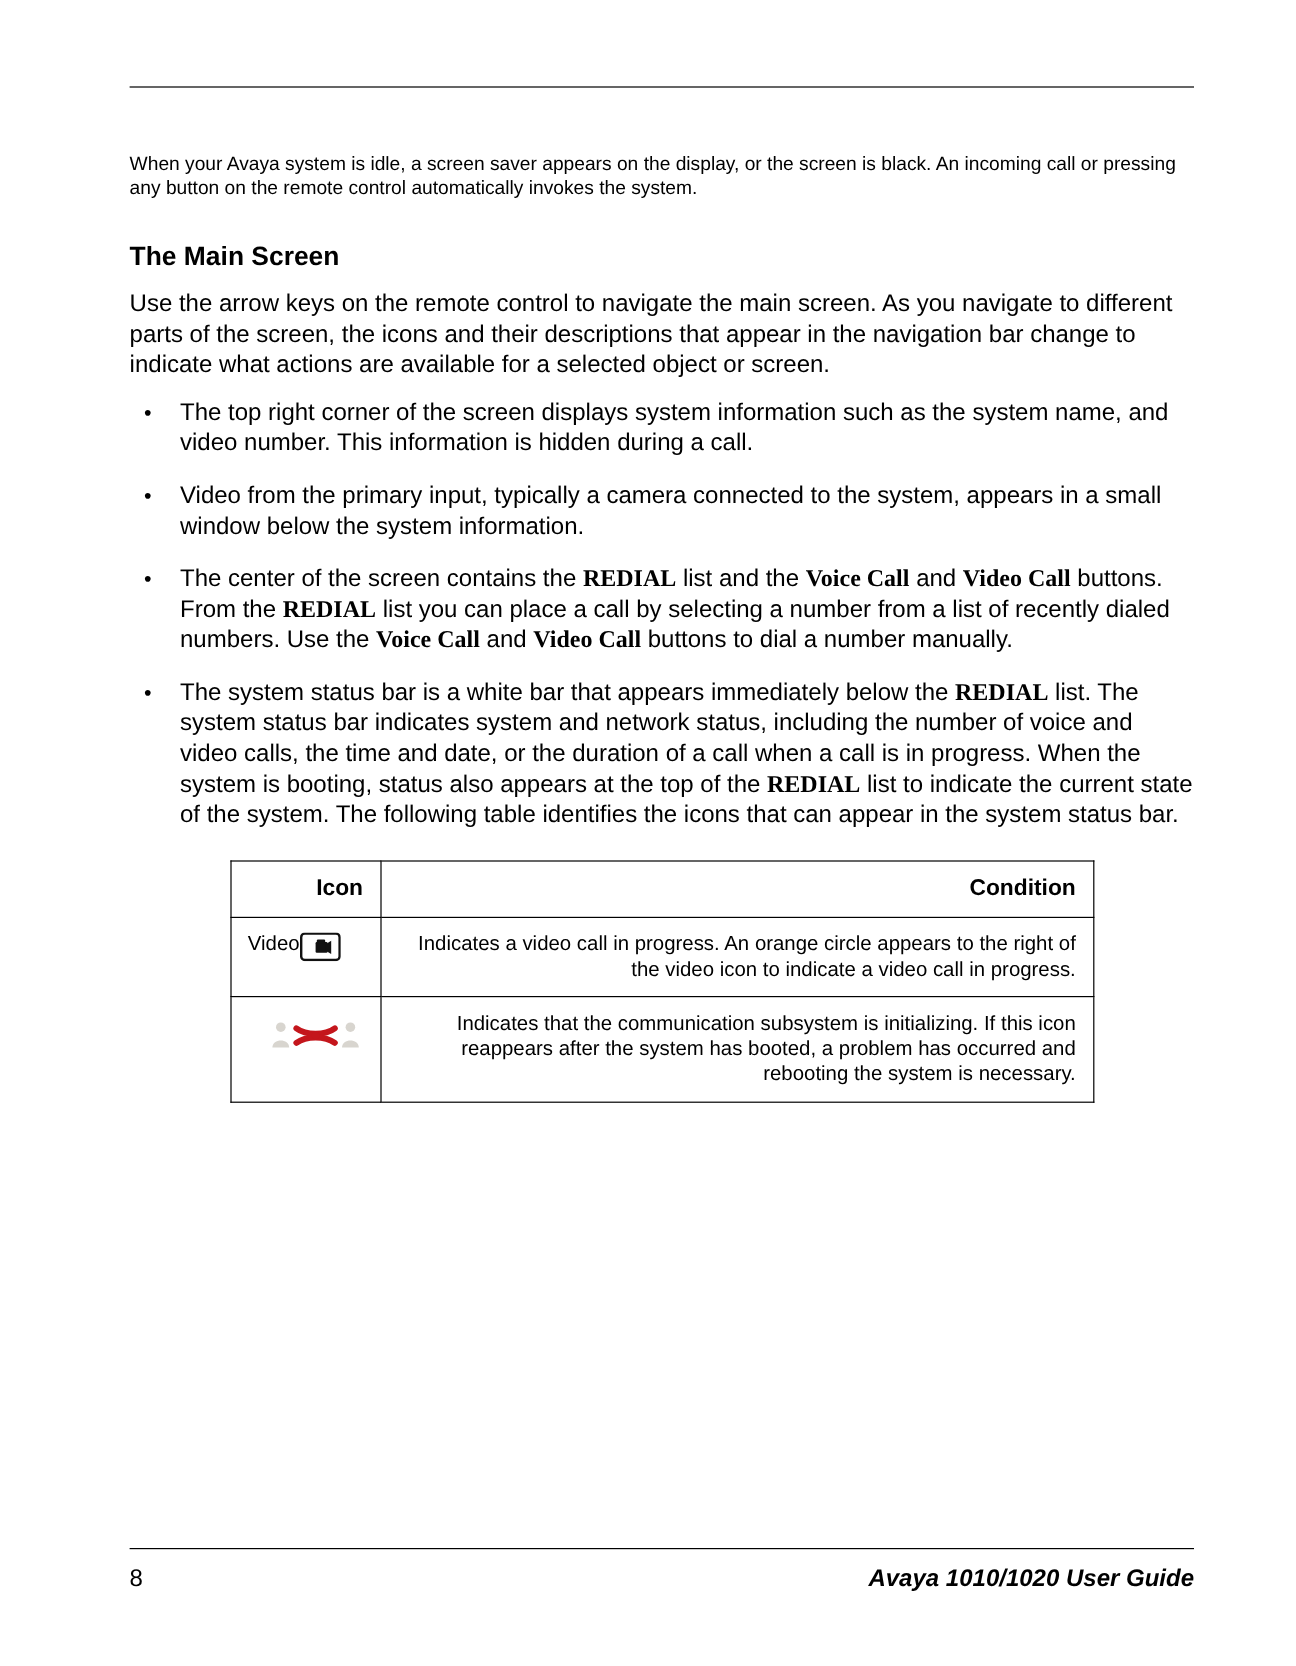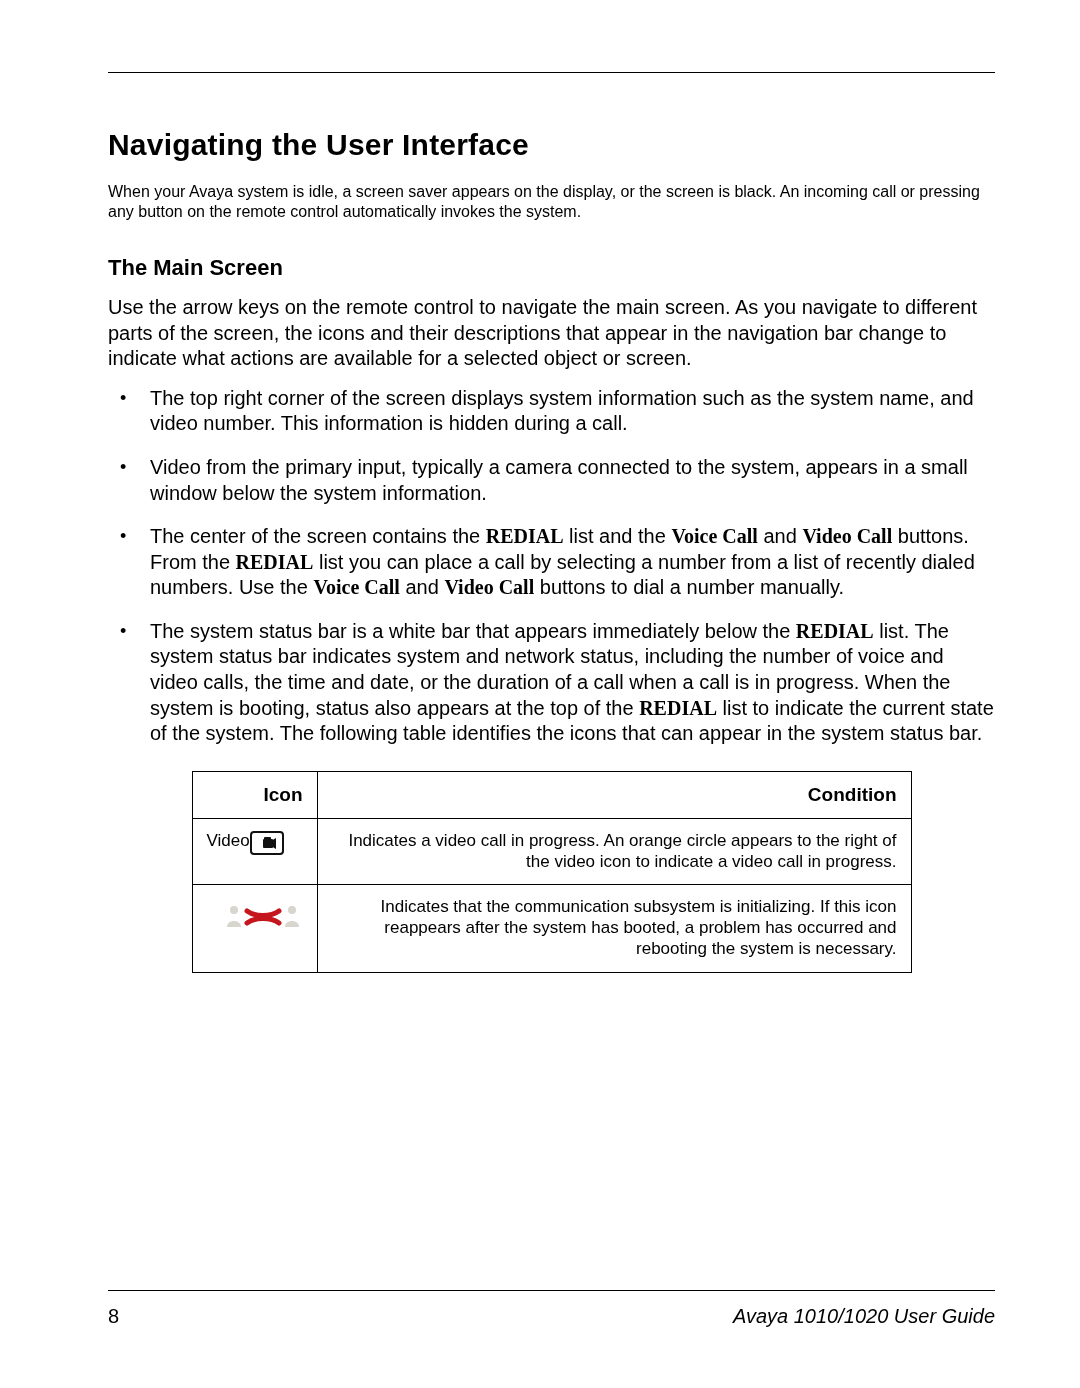--- a/index.html
+++ b/index.html
@@ -24,30 +24,29 @@
   table.icons td.cond-cell { font-size: 17px; line-height: 1.22; }
   .icon-stack { display:flex; flex-direction:row; align-items:flex-start; }
   .icon-stack .label { margin-bottom: 4px; }
   .video-glyph { width: 34px; height: 24px; }
   .voice-glyph { width: 24px; height: 24px; }
   .init-glyph { width: 80px; height: 26px; margin-top:6px; }
   .footer { position: absolute; bottom: 60px; left: 108px; right: 85px; }
   .footer .rule { border-top: 1.2px solid #000; margin-bottom: 14px; }
   .footer .row { display: flex; justify-content: space-between; align-items: baseline; font-size: 20px; }
   .footer .pg { font-size: 20px; }
-  .footer .guide { font-style: italic; }
+  .footer .guide { font-style: italic; font-weight: bold; }
   [data-interactable] { }
 </style>
 </head>
 <body>
 
 <div class="page" data-interactable="false">
   <div class="rule-top" data-interactable="false"></div>
 
-  <h1 class="title" data-interactable="false">Navigating the User Interface</h1>
 
   <p class="intro" data-interactable="false">When your Avaya system is idle, a screen saver appears on the display, or the screen is black. An incoming call or pressing any button on the remote control automatically invokes the system.</p>
 
   <h2 class="subtitle" data-interactable="false">The Main Screen</h2>
 
   <p class="para" data-interactable="false">Use the arrow keys on the remote control to navigate the main screen. As you navigate to different parts of the screen, the icons and their descriptions that appear in the navigation bar change to indicate what actions are available for a selected object or screen.</p>
 
   <ul class="features" data-interactable="false">
     <li data-interactable="false">
       <span class="bullet" data-interactable="false">•</span>

